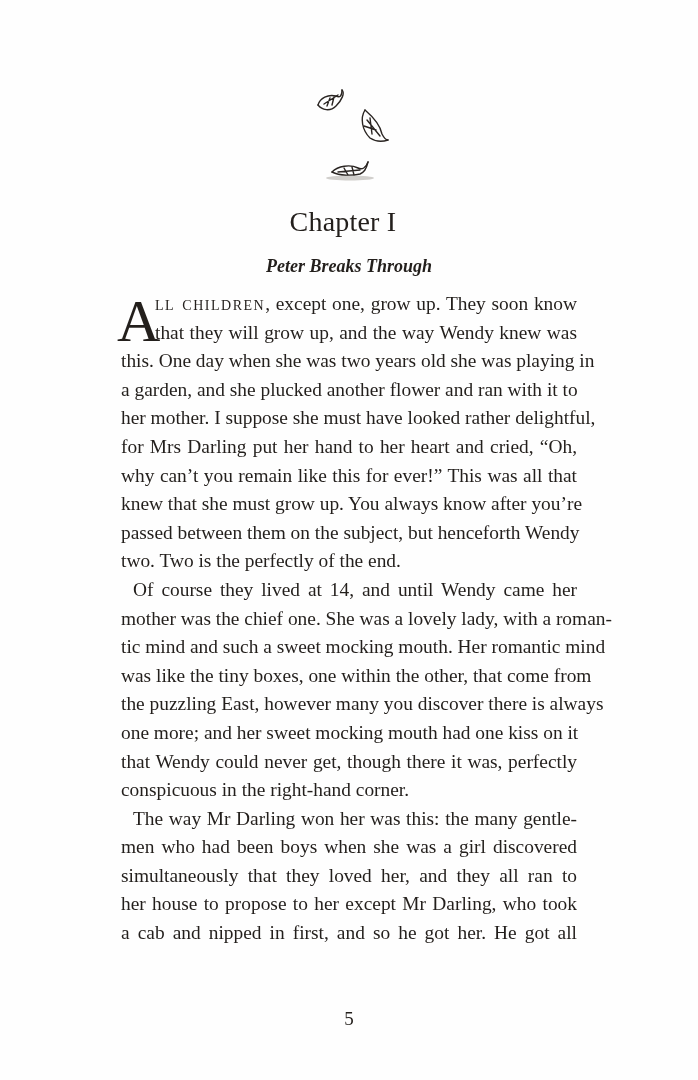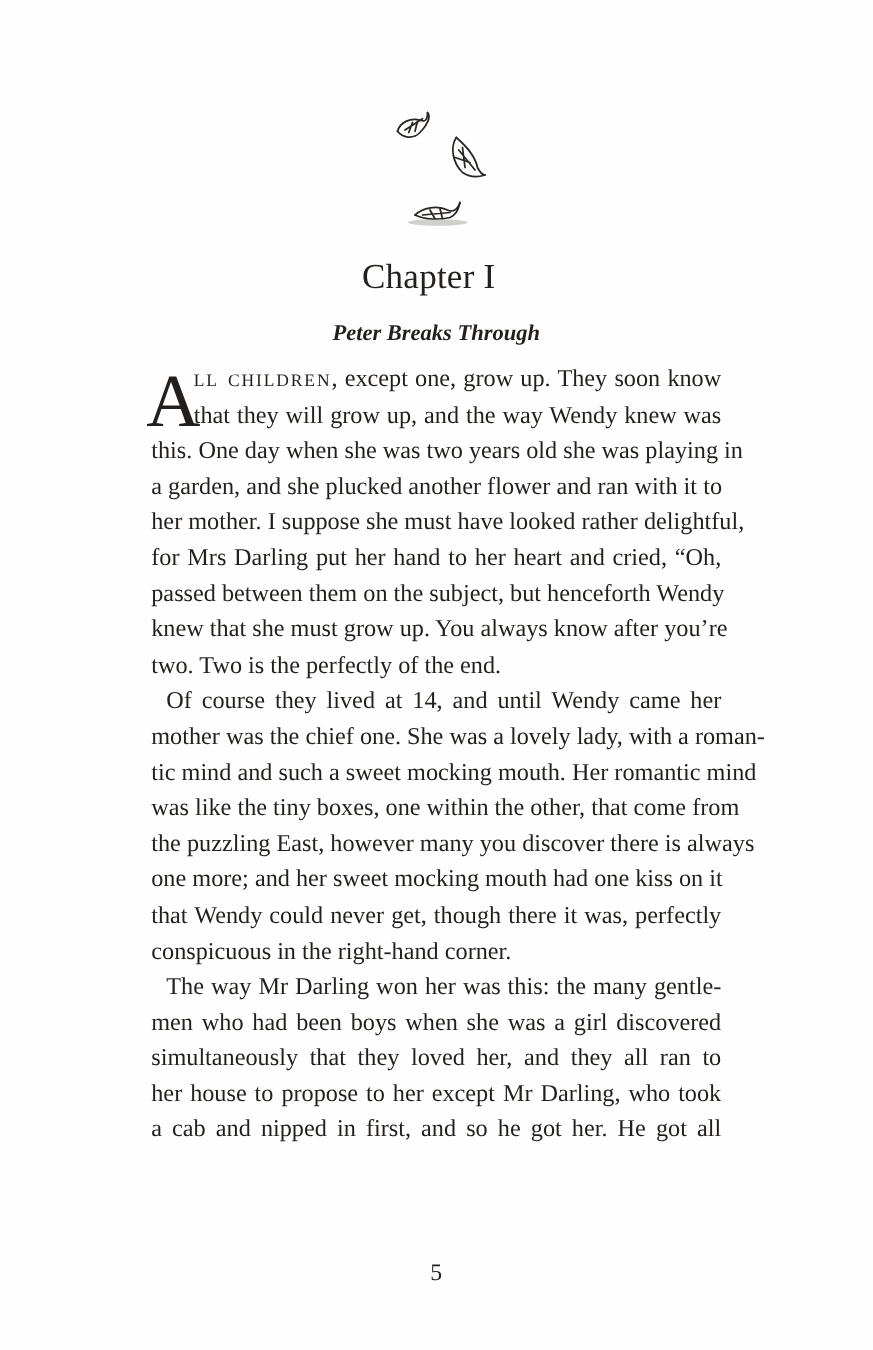--- a/index.html
+++ b/index.html
@@ -55,22 +55,23 @@
 
 <div class="body-text">
   <span class="dropcap">A</span>
   <div>
     <span class="line first-lines"><span class="smallcaps">LL CHILDREN</span><span>, except one, grow up. They soon know</span></span>
     <span class="line first-lines">that they will grow up, and the way Wendy knew was</span>
     <span class="line">this. One day when she was two years old she was playing in</span>
     <span class="line">a garden, and she plucked another flower and ran with it to</span>
     <span class="line">her mother. I suppose she must have looked rather delightful,</span>
     <span class="line">for Mrs Darling put her hand to her heart and cried, “Oh,</span>
+    <span class="line">why can’t you remain like this for ever!” This was all that</span>
+    <span class="line">knew that she must grow up. You always know after you’re</span>
     <span class="line">passed between them on the subject, but henceforth Wendy</span>
-    <span class="line">knew that she must grow up. You always know after you’re</span>
     <span class="line last">two. Two is the perfectly of the end.</span>
   </div>
   <div>
     <span class="line indent">Of course they lived at 14, and until Wendy came her</span>
     <span class="line">mother was the chief one. She was a lovely lady, with a roman-</span>
     <span class="line">tic mind and such a sweet mocking mouth. Her romantic mind</span>
     <span class="line">was like the tiny boxes, one within the other, that come from</span>
     <span class="line">the puzzling East, however many you discover there is always</span>
     <span class="line">one more; and her sweet mocking mouth had one kiss on it</span>
     <span class="line">that Wendy could never get, though there it was, perfectly</span>

